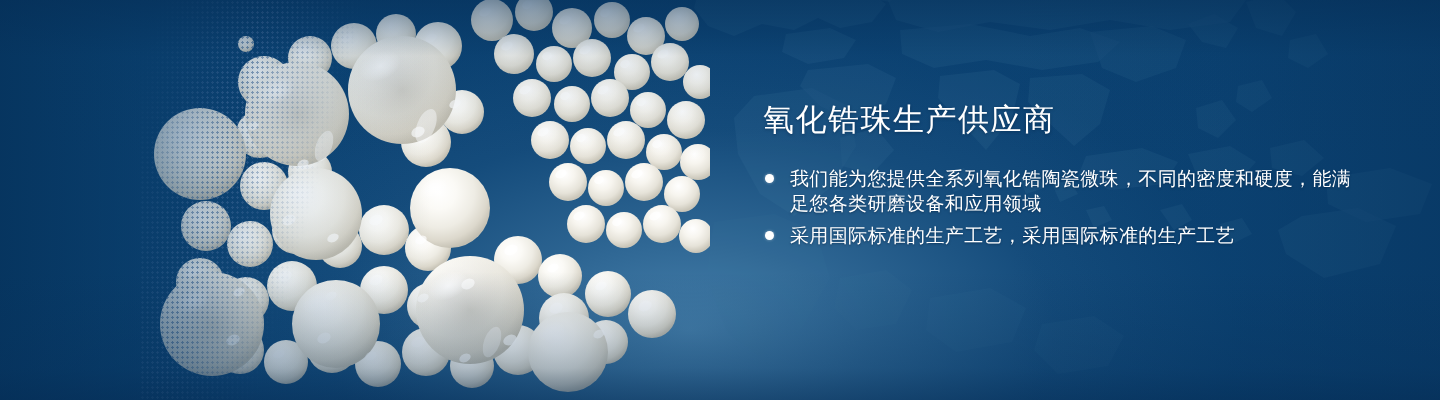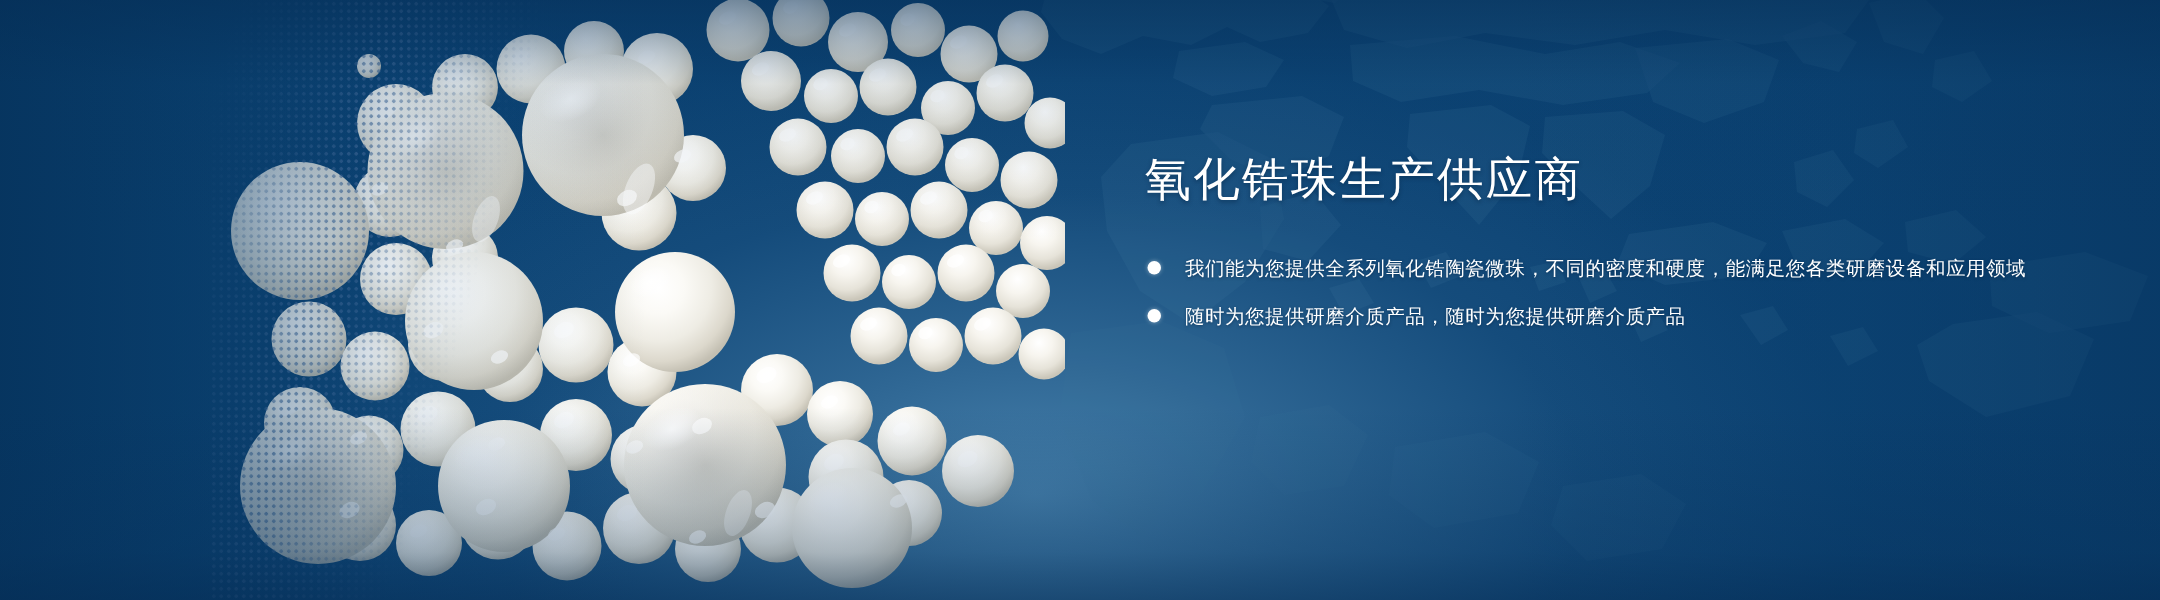--- a/index.html
+++ b/index.html
@@ -119,21 +119,21 @@
   }
   .bullets {
     list-style: none;
     margin: 26px 0 0 0;
     padding: 0;
   }
   .bullet-item {
     position: relative;
     padding-left: 27px;
     margin-bottom: 7px;
-    font-size: 13px;
+    font-size: 19px;
     line-height: 25px;
     color: #ffffff;
     letter-spacing: 0.35px;
     text-shadow: 0 1px 2px rgba(0,28,56,0.5);
   }
   .bullet-item:last-child { margin-bottom: 0; }
   .bullet-dot {
     position: absolute;
     left: 2px;
     top: 8px;
@@ -420,18 +420,18 @@
   <div class="copy">
     <h1 class="headline">氧化锆珠生产供应商</h1>
 
     <ul class="bullets">
       <li class="bullet-item">
         <span class="bullet-dot"></span>
         <span class="bullet-text">我们能为您提供全系列氧化锆陶瓷微珠，不同的密度和硬度，能满足您各类研磨设备和应用领域</span>
       </li>
       <li class="bullet-item">
         <span class="bullet-dot"></span>
-        <span class="bullet-text">随时为您提供研磨介质产品，随时为您提供研磨介质产品</span>
+        <span class="bullet-text">采用国际标准的生产工艺，采用国际标准的生产工艺</span>
       </li>
     </ul>
   </div>
 
 </div>
 
 </body></html>

